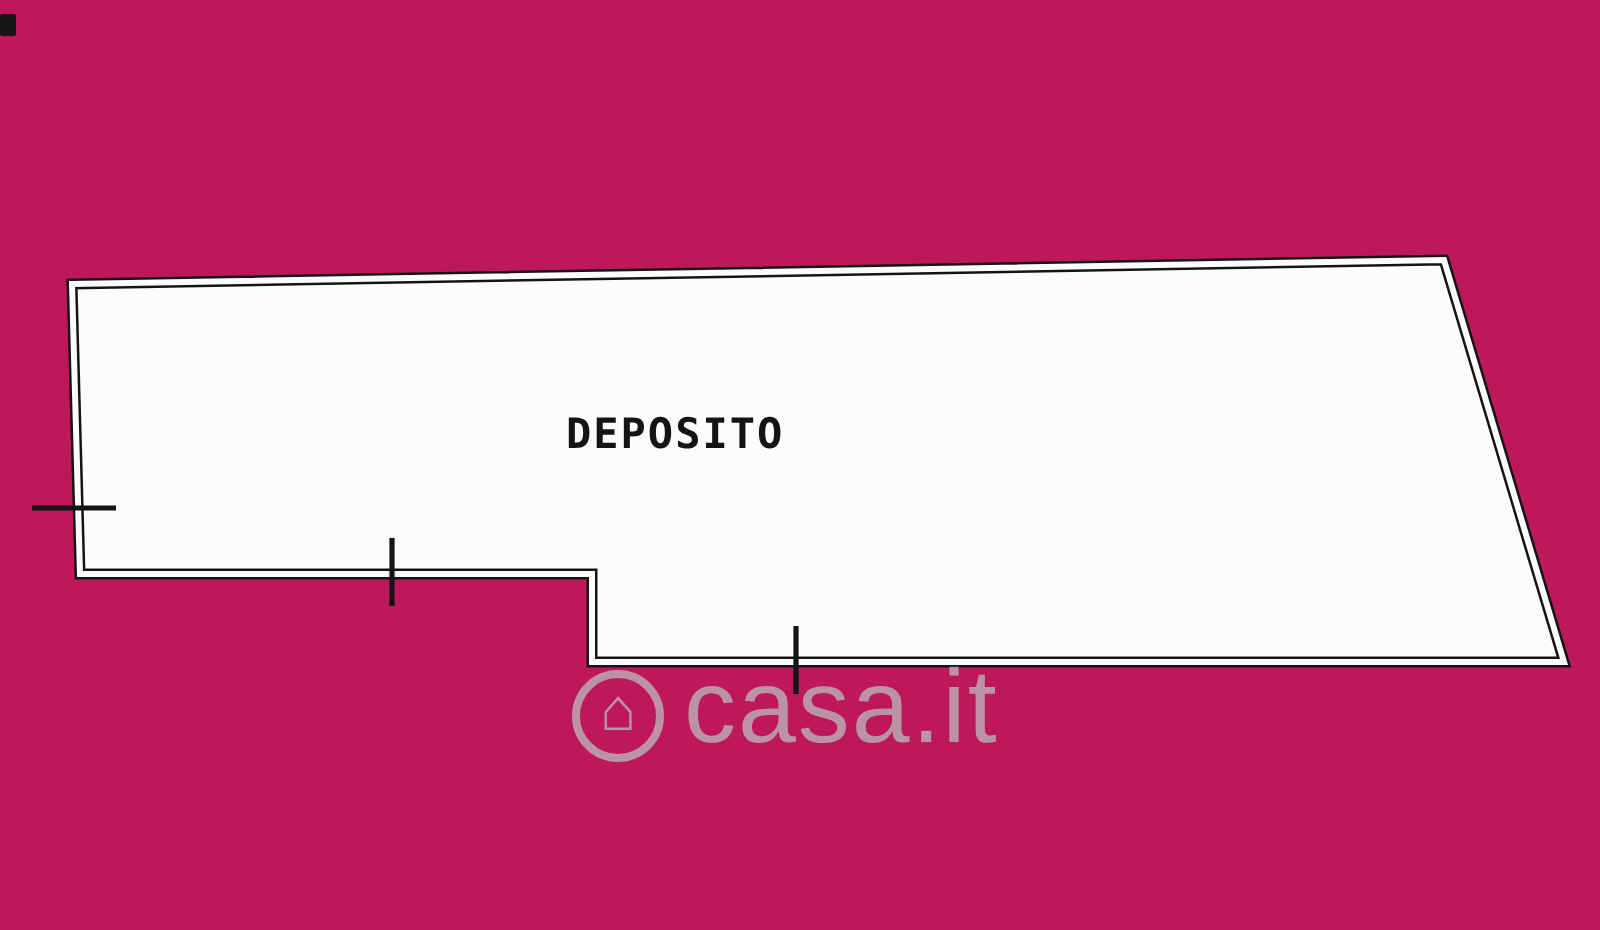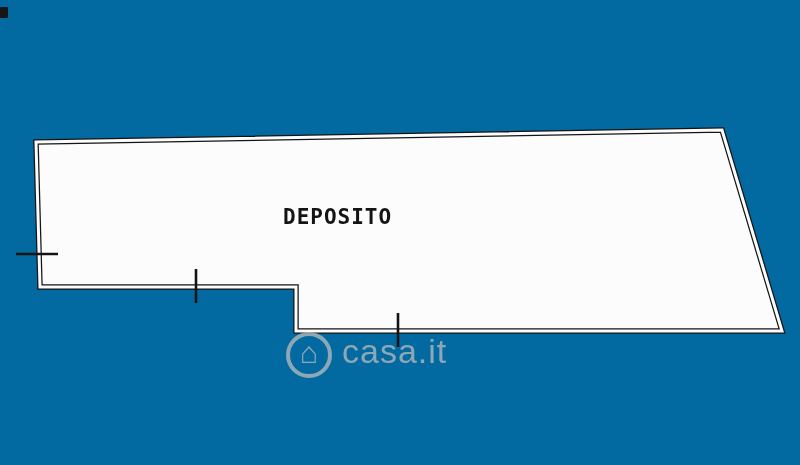--- a/index.html
+++ b/index.html
@@ -10,21 +10,21 @@
     width: 800px;
     height: 465px;
     background: #fcfcfc;
     overflow: hidden;
     font-family: "Liberation Sans", sans-serif;
   }
   .canvas {
     position: relative;
     width: 800px;
     height: 465px;
-    background: #0369a1;
+    background: #be185d;
   }
   .canvas svg {
     position: absolute;
     left: 0;
     top: 0;
   }
   .wall-outer {
     fill: #fcfcfc;
     stroke-linejoin: miter;
   }
@@ -66,21 +66,21 @@
     align-items: center;
     justify-content: center;
   }
   .wm-house {
     font-size: 30px;
     line-height: 1;
     color: #bcbcbc;
     transform: translateY(-2px);
   }
   .wm-text {
-    font-size: 34px;
+    font-size: 52px;
     line-height: 1;
     color: #bcbcbc;
     letter-spacing: 1px;
     transform: translateY(-4px);
   }
   .artifact {
     position: absolute;
     left: 0;
     top: 7px;
     width: 8px;

